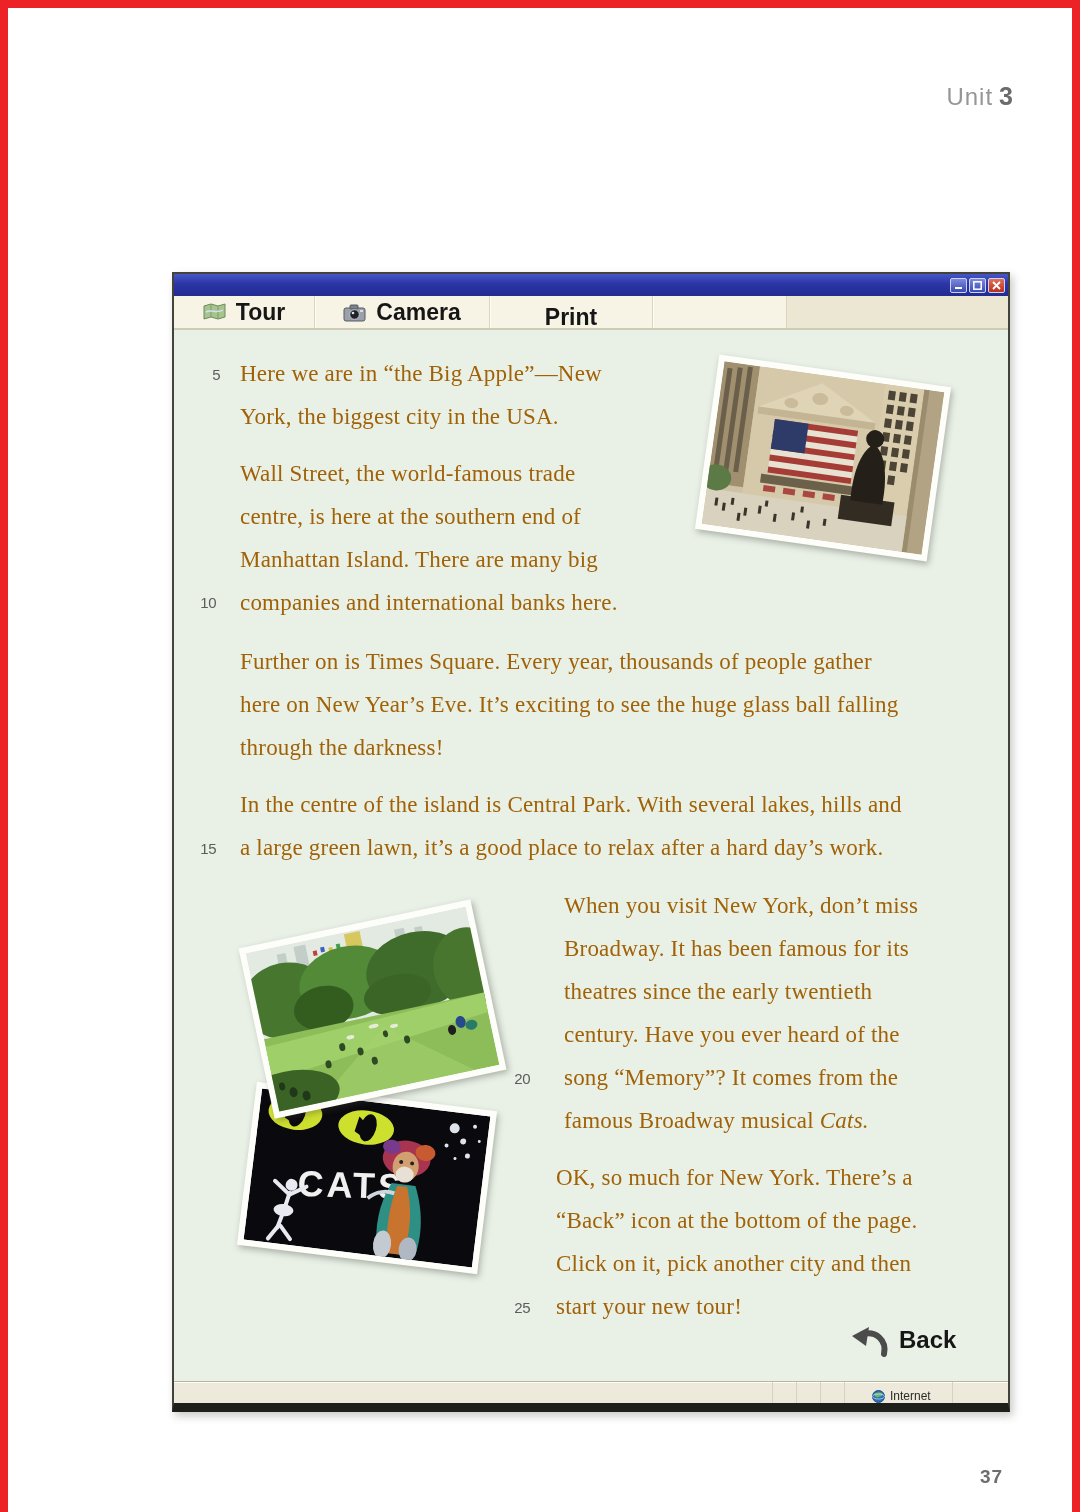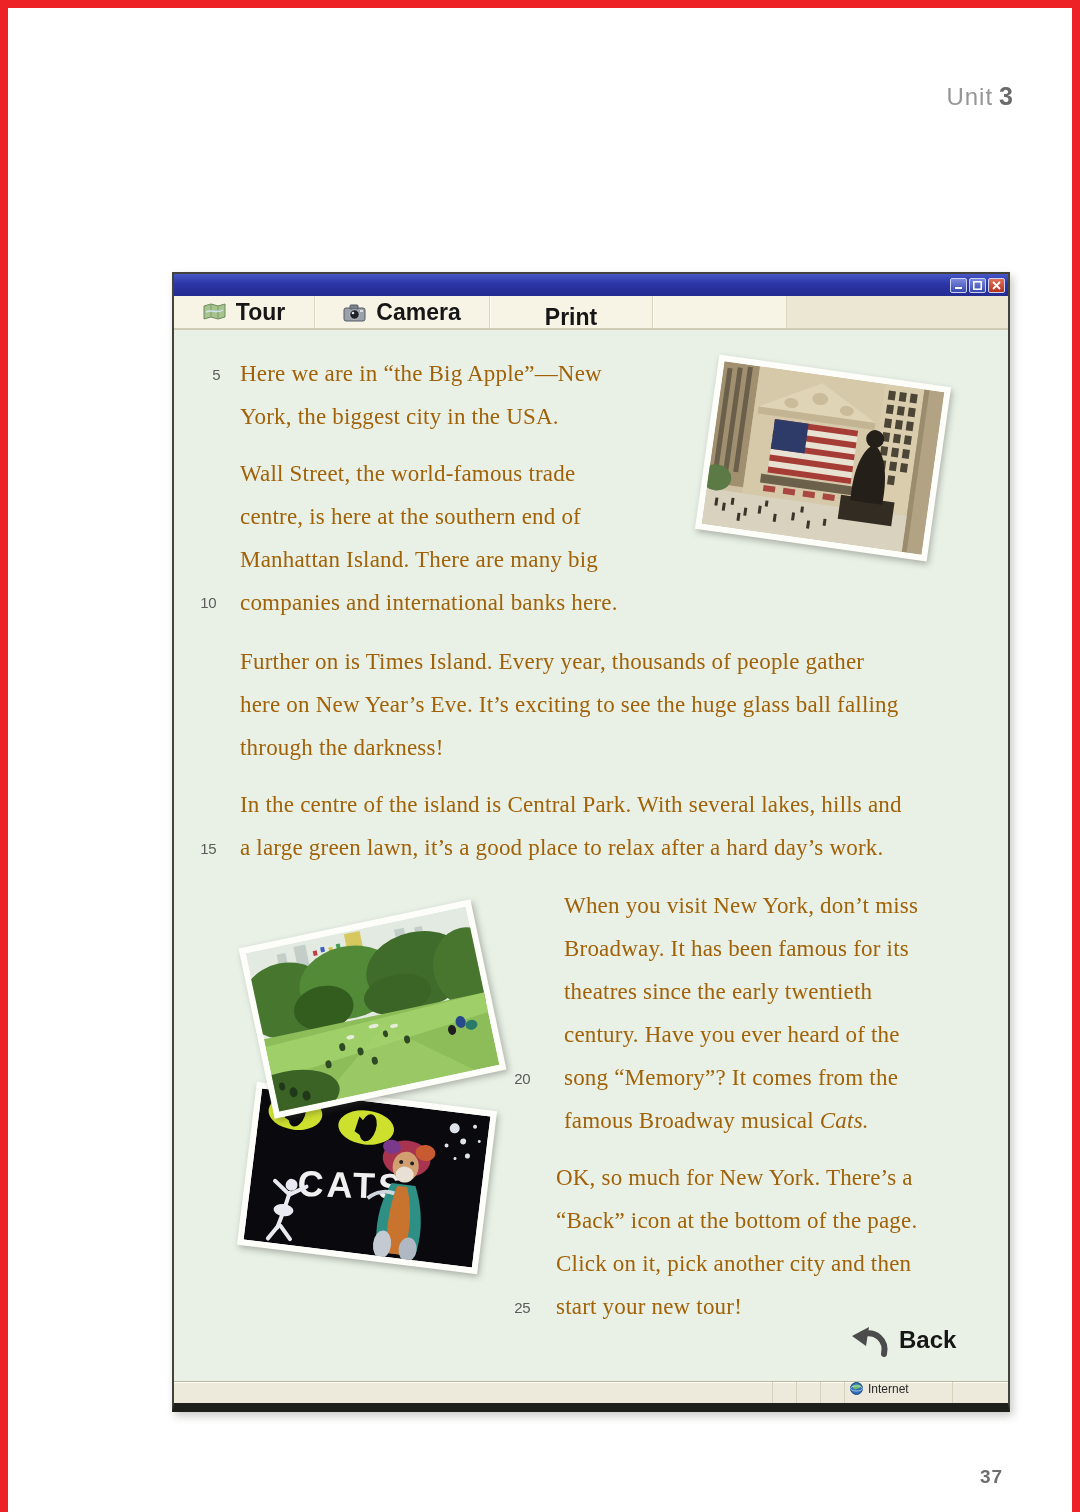--- a/index.html
+++ b/index.html
@@ -47,21 +47,21 @@
   .toolbar-fill  { flex:1; }
   .toolbar-right { width:222px; background:#ebe7d3; border-left:1px solid #d9d5bf; }
 
   .statusbar { position:absolute; left:0; bottom:0; right:0; height:22px;
                background:#edeadb; border-top:1px solid #b9b5a0;
                box-shadow:inset 0 1px 0 #fffef4; display:flex; align-items:center;
                font-family:"Liberation Sans","DejaVu Sans",sans-serif; font-size:12px; color:#2a2a2a; }
   .sb-fill { flex:1; height:100%; }
   .sb-cell { width:24px; height:100%; border-left:1px solid #d6d2bd; }
   .sb-internet { width:108px; height:100%; border-left:1px solid #d6d2bd;
-                 display:flex; align-items:flex-start; gap:5px; padding-left:5px; }
+                 display:flex; align-items:flex-end; gap:5px; padding-left:27px; }
   .sb-end  { width:56px; height:100%; border-left:1px solid #d6d2bd; }
 
   
   .para { position:absolute; font-size:23px; line-height:43px; color:#a16207;
           white-space:pre-line; letter-spacing:.2px; }
   .para em { font-style:italic;text-align:right; }
   .linenum { position:absolute; width:30px; text-align:right;
              font-family:"Liberation Sans","DejaVu Sans",sans-serif;
              font-size:15px; color:#5c5c5c; letter-spacing:-.5px; }
 
@@ -146,21 +146,21 @@
   <div class="linenum" style="left:12px; top:566px;">15</div>
   <div class="linenum" style="left:326px; top:796px;">20</div>
   <div class="linenum" style="left:326px; top:1025px;">25</div>
 
   <div class="para" style="left:66px; top:78px;">Here we are in “the Big Apple”—New
 York, the biggest city in the USA.</div>
   <div class="para" style="left:66px; top:178px;">Wall Street, the world-famous trade
 centre, is here at the southern end of
 Manhattan Island. There are many big
 companies and international banks here.</div>
-  <div class="para" style="left:66px; top:366px;">Further on is Times Island. Every year, thousands of people gather
+  <div class="para" style="left:66px; top:366px;">Further on is Times Square. Every year, thousands of people gather
 here on New Year’s Eve. It’s exciting to see the huge glass ball falling
 through the darkness!</div>
   <div class="para" style="left:66px; top:509px;">In the centre of the island is Central Park. With several lakes, hills and
 a large green lawn, it’s a good place to relax after a hard day’s work.</div>
   <div class="para" style="left:382px; top:610px;margin-left:8px;"><span>When you visit New York, don’t miss
 Broadway. It has been famous for its
 theatres since the early twentieth
 century. Have you ever heard of the
 song “Memory”? It comes from the</span>
 <div><span>famous Broadway musical </span><em>Cats.</em></div></div>

